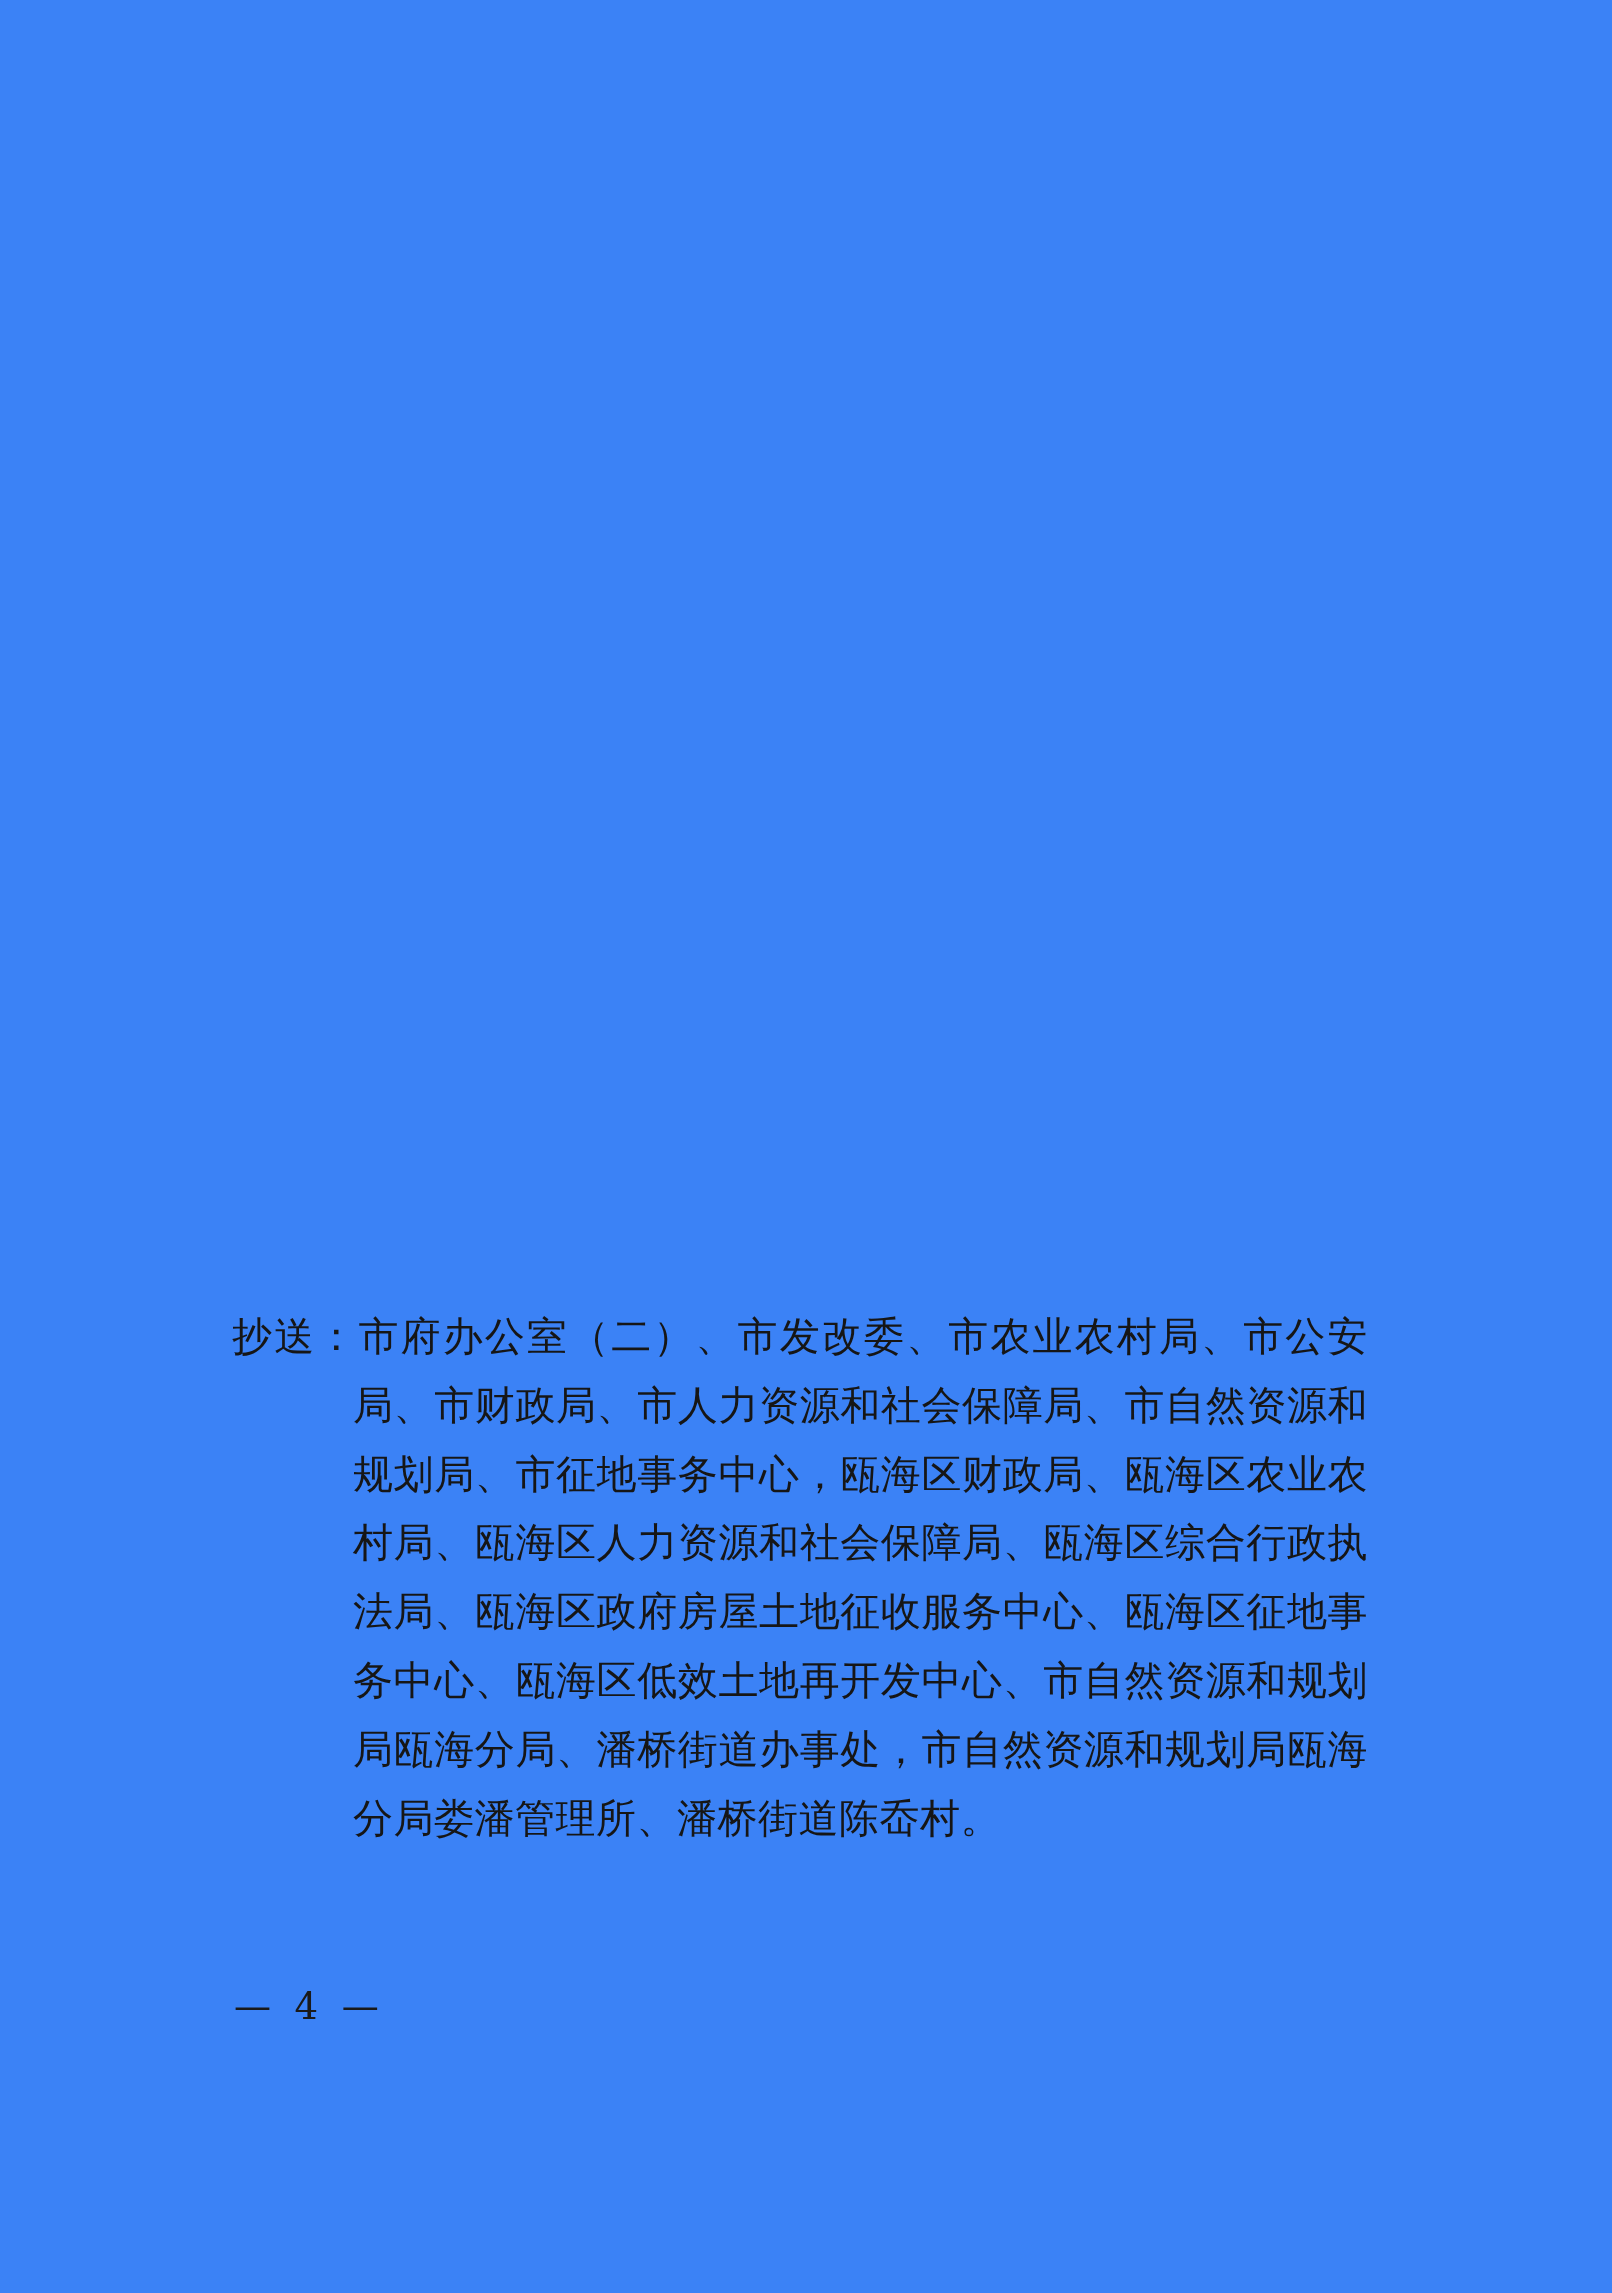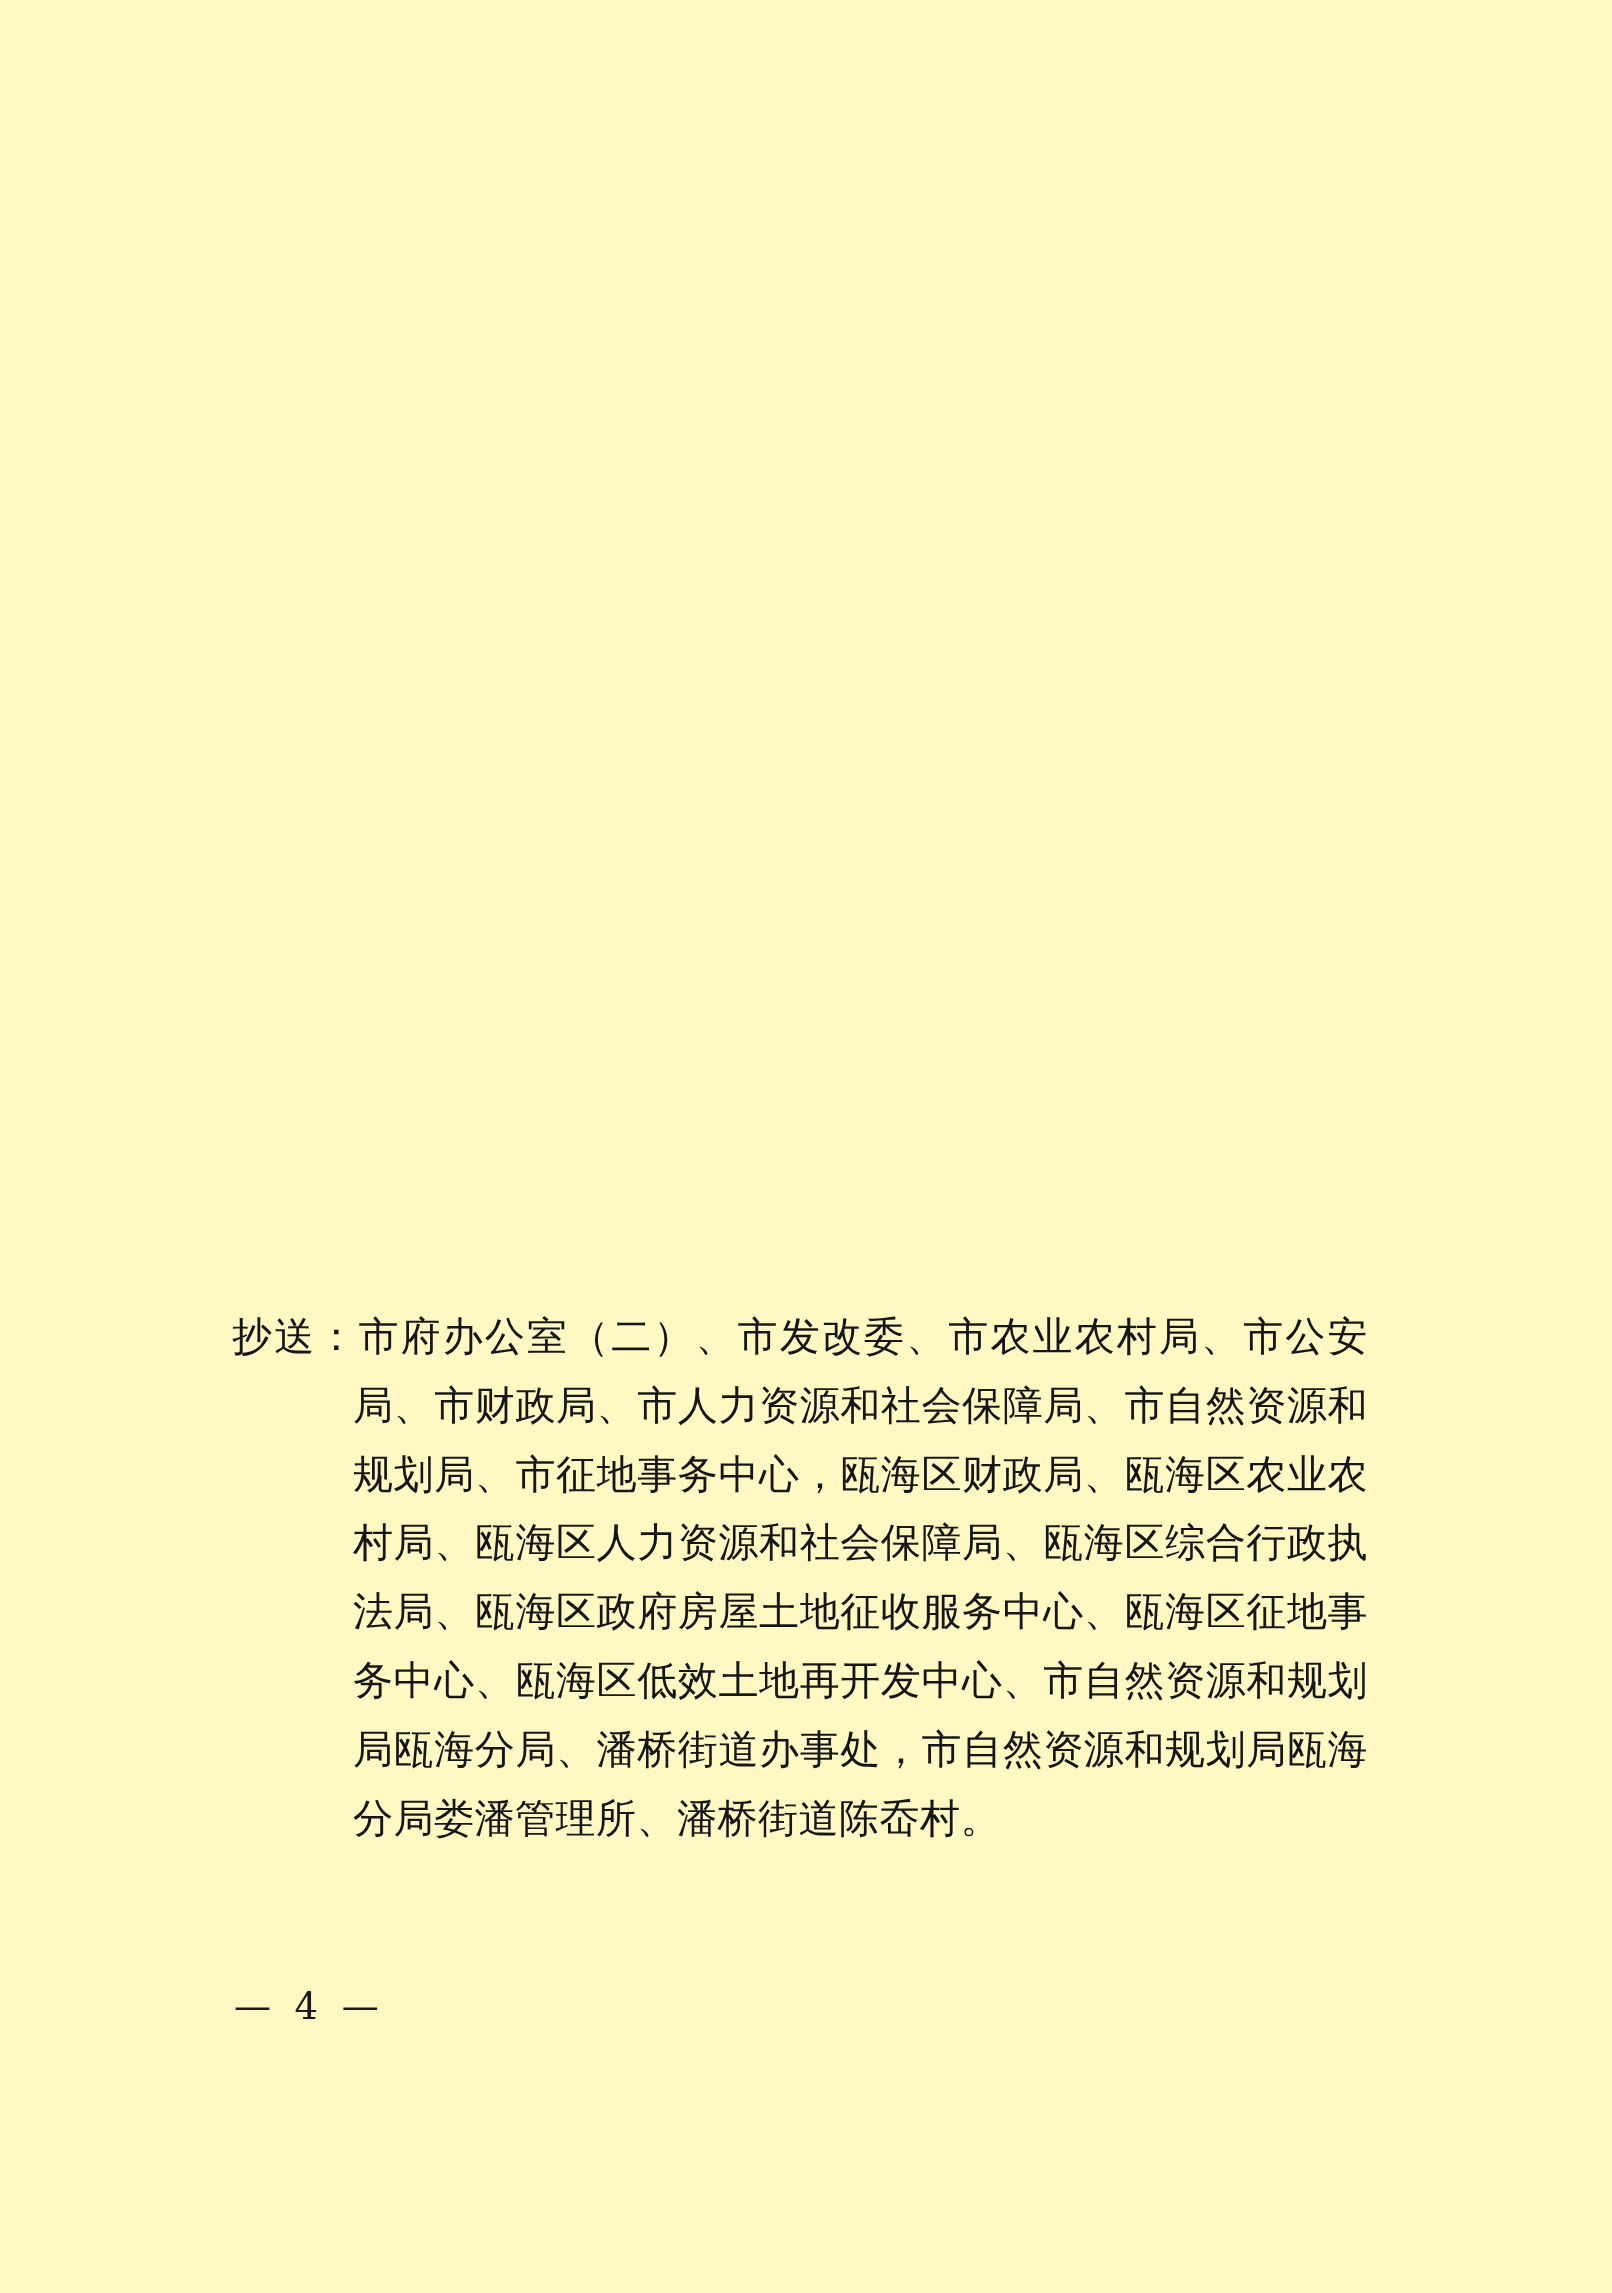--- a/index.html
+++ b/index.html
@@ -13,21 +13,21 @@
     position: relative;
     font-family: "DejaVu Serif", "Liberation Serif", serif;
     color: #1a1a1a;
   }
   .page {
     position: absolute;
     left: 0;
     top: 0;
     width: 1612px;
     height: 2294px;
-    background: #fef9c3;
+    background: #3b82f6;
     overflow: hidden;
   }
   
   .cc-block {
     position: absolute;
     left: 232px;
     top: 1302px;
     width: 1136px;
   }
   .cc-body {

